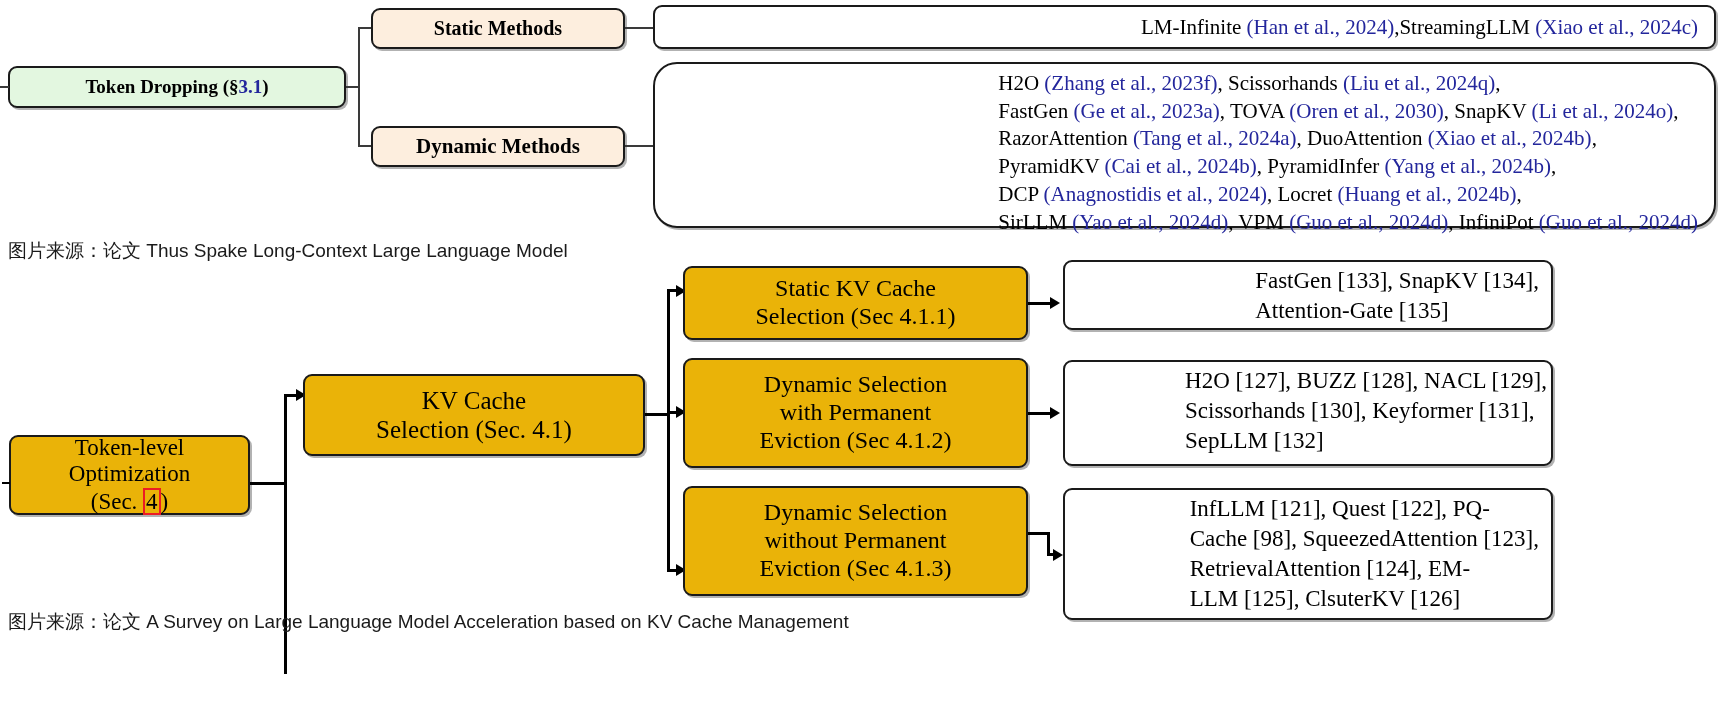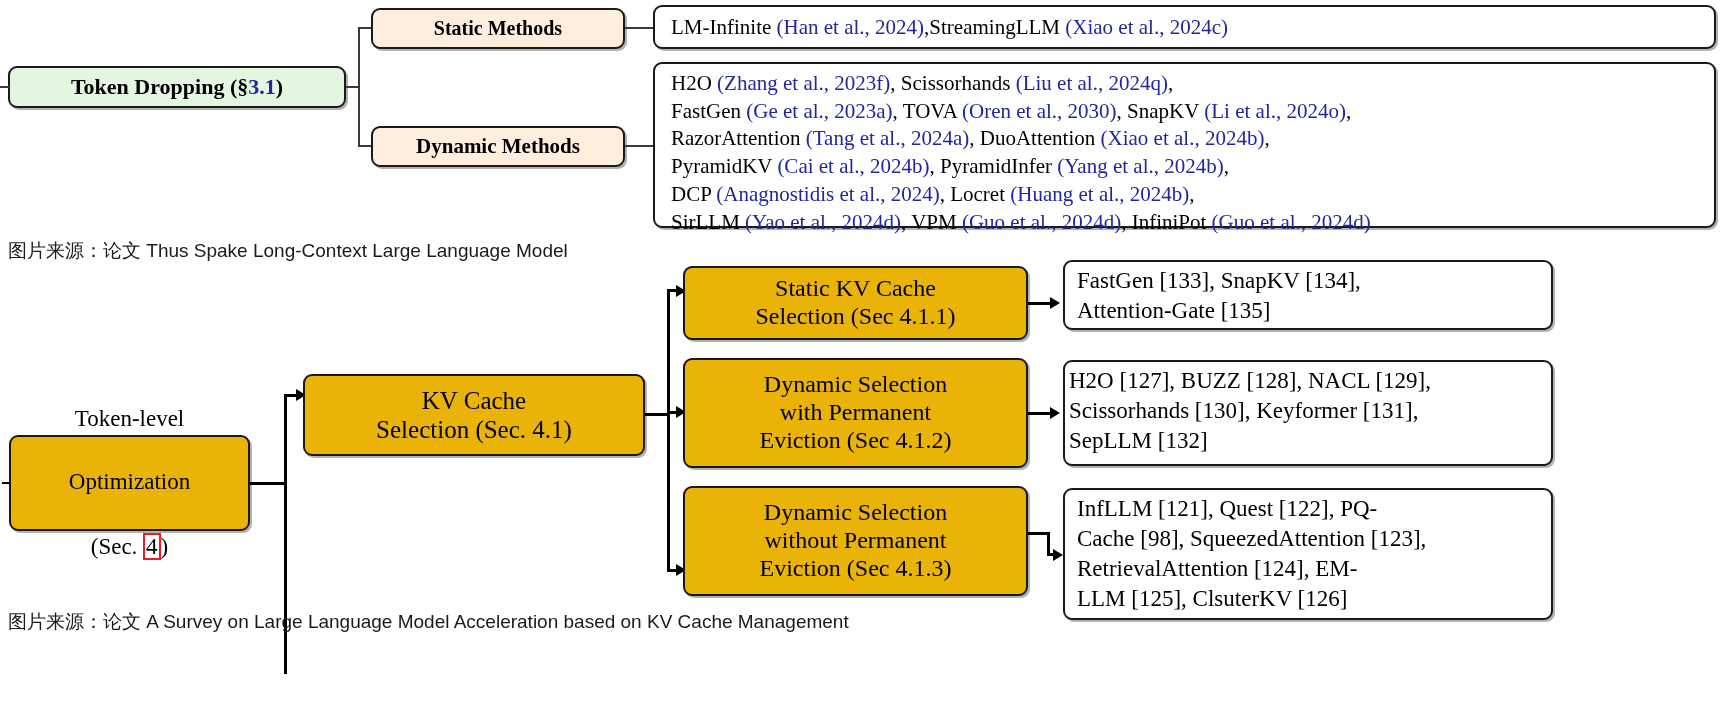--- a/index.html
+++ b/index.html
@@ -25,21 +25,21 @@
     display: flex;
     align-items: center;
     justify-content: center;
     text-align: center;
     font-family: "Liberation Serif", serif;
     color: #000000;
     line-height: 1.16;
     box-shadow: 2px 2px 0 rgba(0,0,0,0.30);
   }
   .node.left-align {
-    justify-content: flex-start;
+    justify-content: flex-end;
     text-align: left;
   }
 
   .green  { background: #e3f7e0; }
   .peach  { background: #fdeede; }
   .white  { background: #ffffff; }
   .blue   { background: #eab308; }
 
   .bold { font-weight: bold; }
 
@@ -75,21 +75,21 @@
     padding: 0 1px;
     display: inline-block;
     line-height: 1;
   }
 </style>
 </head>
 <body>
 
 <div id="page">
 
-  <div class="node green bold" style="left:8px; top:66px; width:338px; height:42px; font-size:22px;">
+  <div class="node green bold" style="left:8px; top:66px; width:338px; height:42px; font-size:19px;">
     <span><span>Token Dropping (§</span><span class="cite">3.1</span><span>)</span></span>
   </div>
 
   <div class="ln" style="left:0px; top:86px; width:9px; height:2px;"></div>
 
   <div class="ln" style="left:346px; top:86px; width:14px; height:2px;"></div>
 
   <div class="ln" style="left:358px; top:28px; width:2px; height:118px;"></div>
 
   <div class="ln" style="left:358px; top:27px; width:14px; height:2px;"></div>
@@ -103,34 +103,34 @@
     <span>Dynamic Methods</span>
   </div>
 
   <div class="ln" style="left:625px; top:27px; width:29px; height:2px;"></div>
   <div class="ln" style="left:625px; top:145px; width:29px; height:2px;"></div>
 
   <div class="node white left-align" style="left:653px; top:5px; width:1063px; height:44px; font-size:21px; padding:0 16px;">
     <span>LM-Infinite <span class="cite">(Han et al., 2024)</span>,StreamingLLM <span class="cite">(Xiao et al., 2024c)</span></span>
   </div>
 
-  <div class="node white left-align" style="left:653px; top:62px; width:1063px; height:166px; font-size:21px; padding:6px 16px; align-items:flex-start;">
+  <div class="node white left-align" style="left:653px; top:62px; width:1063px; height:166px; font-size:21px; padding:6px 16px; align-items:flex-start;border-radius:24px;">
     <div style="line-height:1.32;">
       <div>H2O <span class="cite">(Zhang et al., 2023f)</span>, Scissorhands <span class="cite">(Liu et al., 2024q)</span>,</div>
       <div>FastGen <span class="cite">(Ge et al., 2023a)</span>, TOVA <span class="cite">(Oren et al., 2030)</span>, SnapKV <span class="cite">(Li et al., 2024o)</span>,</div>
       <div>RazorAttention <span class="cite">(Tang et al., 2024a)</span>, DuoAttention <span class="cite">(Xiao et al., 2024b)</span>,</div>
       <div>PyramidKV <span class="cite">(Cai et al., 2024b)</span>, PyramidInfer <span class="cite">(Yang et al., 2024b)</span>,</div>
       <div>DCP <span class="cite">(Anagnostidis et al., 2024)</span>, Locret <span class="cite">(Huang et al., 2024b)</span>,</div>
       <div>SirLLM <span class="cite">(Yao et al., 2024d)</span>, VPM <span class="cite">(Guo et al., 2024d)</span>, InfiniPot <span class="cite">(Guo et al., 2024d)</span></div>
     </div>
   </div>
 
   <div class="caption" style="left:8px; top:238px;">图片来源：论文 Thus Spake Long-Context Large Language Model</div>
 
-  <div class="node blue" style="left:9px; top:435px; width:241px; height:96px; font-size:23px; flex-direction:column;gap:37px;">
+  <div class="node blue" style="left:9px; top:435px; width:241px; height:80px; font-size:23px; flex-direction:column;">
     <div>Token-level</div>
     <div>Optimization</div>
     <div><span>(Sec. </span><span class="redbox">4</span><span>)</span></div>
   </div>
 
   <div class="ln blk" style="left:2px; top:482px; width:8px; height:2px;"></div>
 
   <div class="ln blk" style="left:250px; top:482px; width:36px; height:3px;"></div>
   <div class="ln blk" style="left:284px; top:394px; width:3px; height:280px;"></div>
   <div class="ln blk" style="left:284px; top:394px; width:18px; height:3px;"></div>

